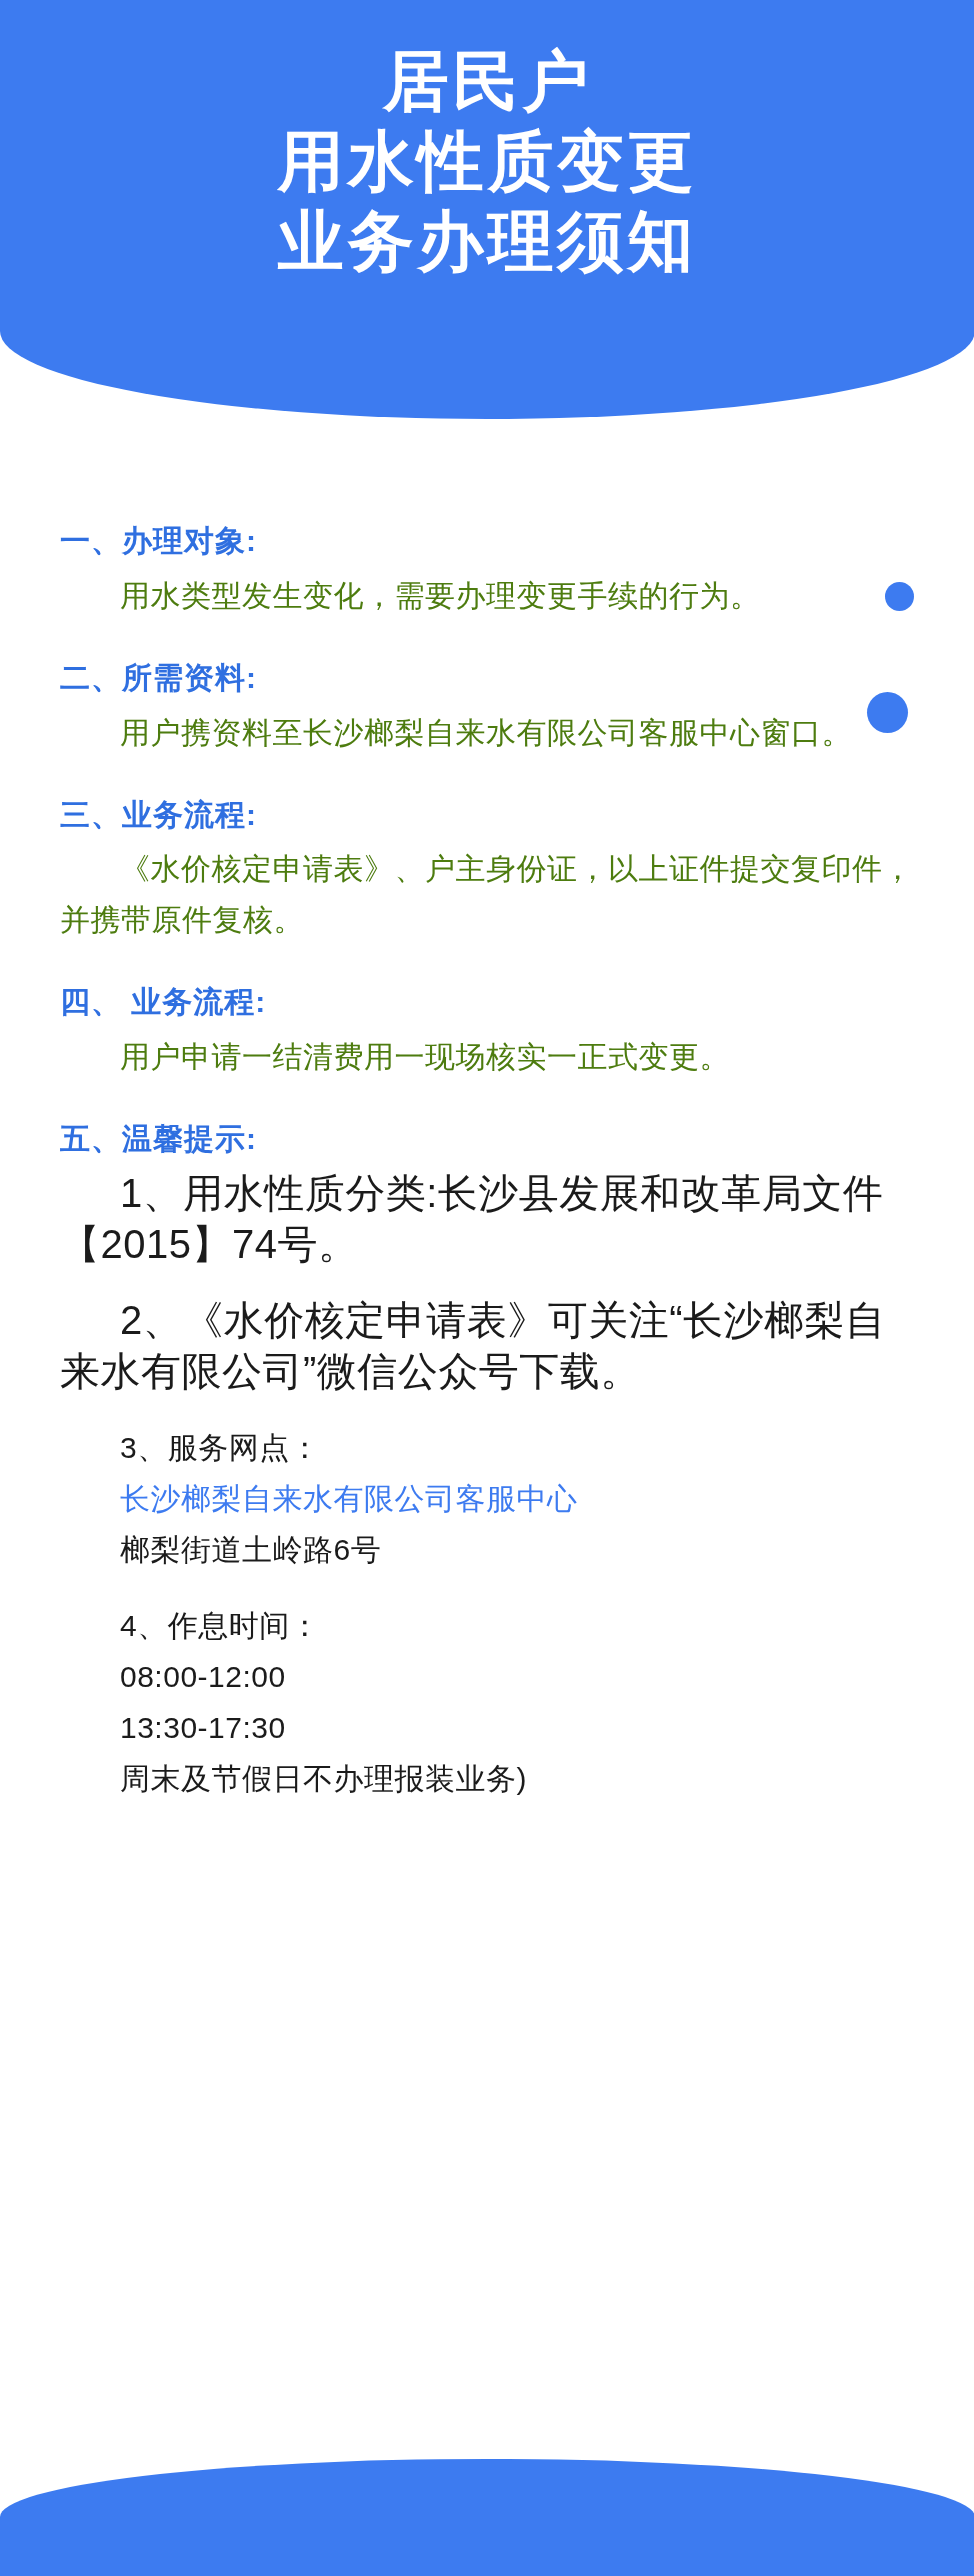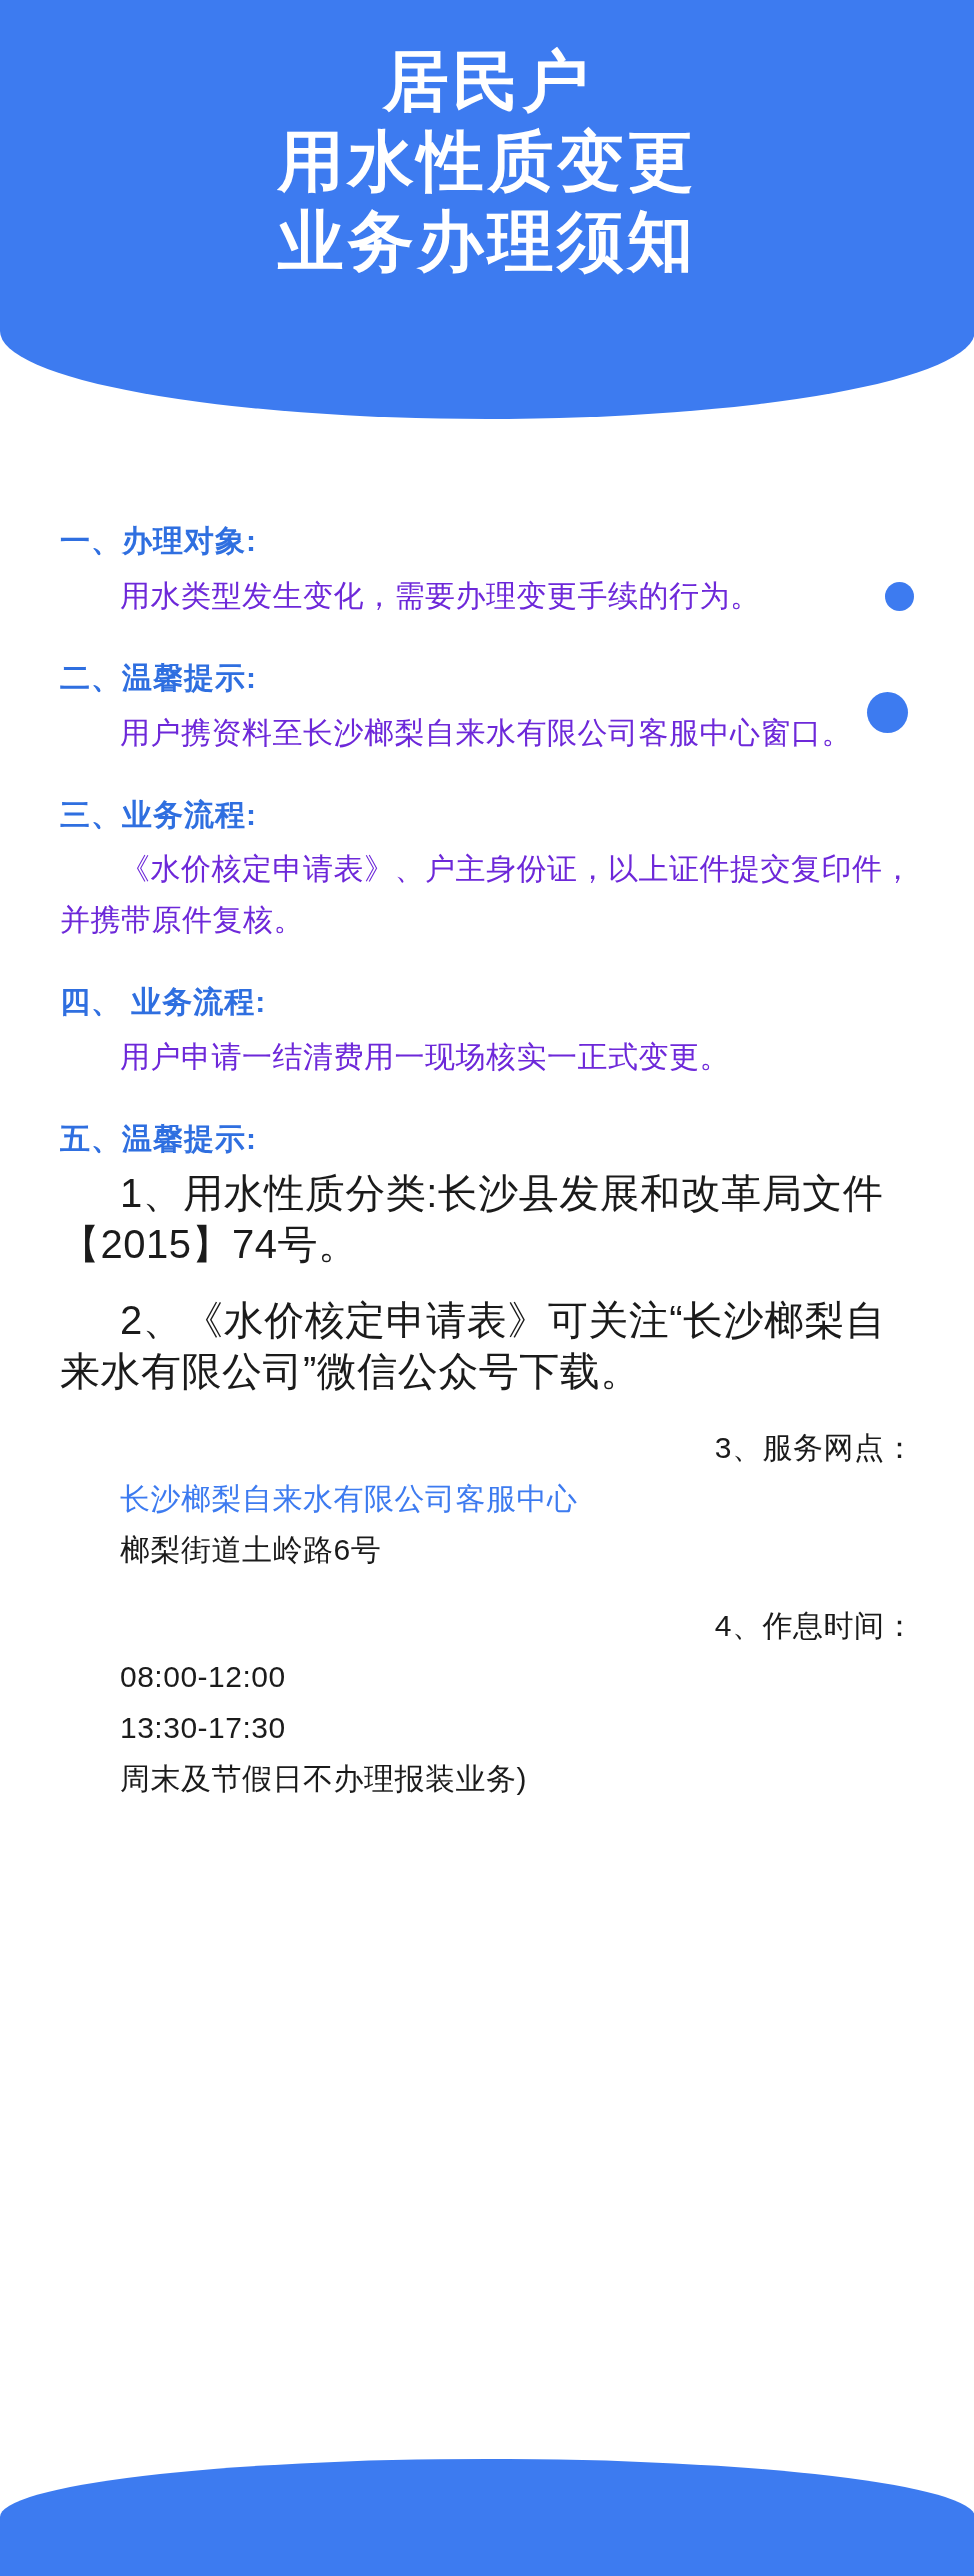--- a/index.html
+++ b/index.html
@@ -69,21 +69,21 @@
   }
   .sec-head {
     color: #2f6fe0;
     font-size: 30px;
     font-weight: bold;
     line-height: 47px;
     margin-bottom: 5.8px;
     letter-spacing: 1px;
   }
   .sec-body {
-    color: #6d28d9;
+    color: #4d7c0f;
     font-size: 30px;
     line-height: 51px;
     text-indent: 60px;
     letter-spacing: 0.5px;
   }
 
   .para {
     color: #1b1b1b;
     font-size: 40px;
     line-height: 51px;
@@ -100,21 +100,20 @@
     color: #1b1b1b;
     font-size: 30px;
     line-height: 51px;
     letter-spacing: 0.5px;
   }
   .block-indent .ln.link {
     color: #3d7bf0;
   }
   .block-indent .ln.head-ln {
     text-indent: 0;
-    text-align: right;
   }
   .gap-block { margin-top: 25px; }
 
   
   .footer {
     position: absolute;
     left: 0;
     bottom: 0;
     width: 975px;
     height: 117px;
@@ -138,21 +137,21 @@
 <div class="dot dot-2"></div>
 
 <div class="content">
 
   <div class="section">
     <div class="sec-head">一、办理对象:</div>
     <div class="sec-body">用水类型发生变化，需要办理变更手续的行为。</div>
   </div>
 
   <div class="section">
-    <div class="sec-head">二、温馨提示:</div>
+    <div class="sec-head">二、所需资料:</div>
     <div class="sec-body">用户携资料至长沙榔梨自来水有限公司客服中心窗口。</div>
   </div>
 
   <div class="section">
     <div class="sec-head">三、业务流程:</div>
     <div class="sec-body">《水价核定申请表》、户主身份证，以上证件提交复印件，并携带原件复核。</div>
   </div>
 
   <div class="section">
     <div class="sec-head">四、 业务流程:</div>

